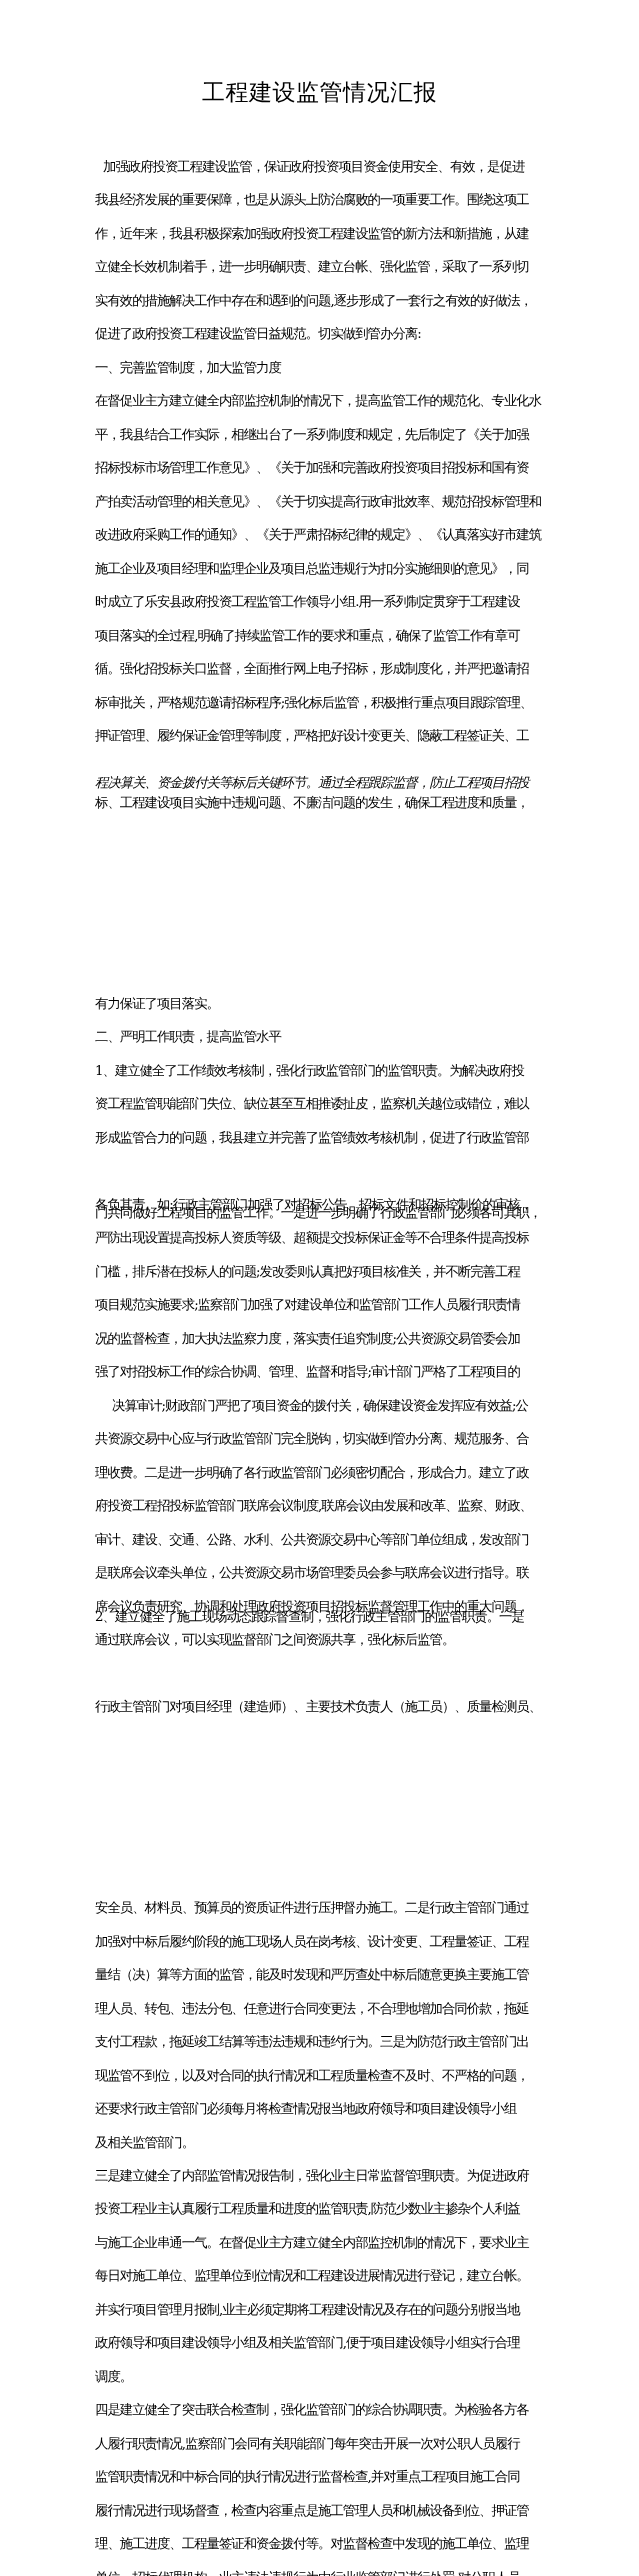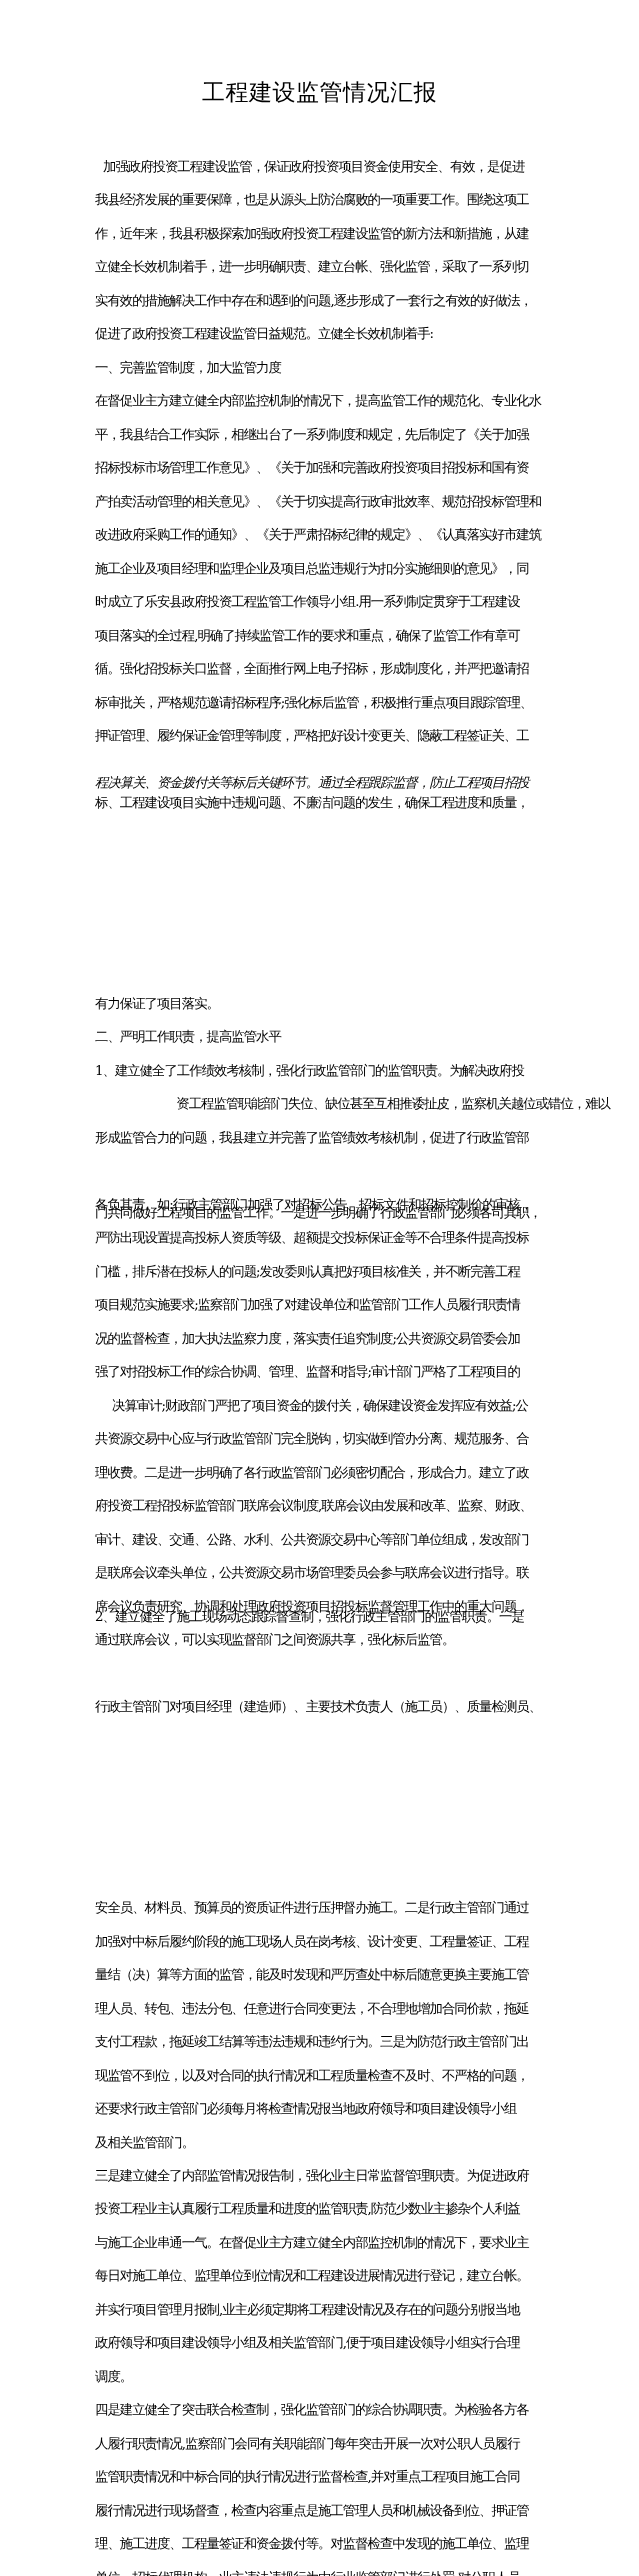--- a/index.html
+++ b/index.html
@@ -45,39 +45,39 @@
 <body>
 
 <div class="page">
   <h1 class="doc-title">工程建设监管情况汇报</h1>
   <div class="doc-body">
       <div class="line indent" style="top: 160px;">加强政府投资工程建设监管，保证政府投资项目资金使用安全、有效，是促进</div>
       <div class="line" style="top: 193px;">我县经济发展的重要保障，也是从源头上防治腐败的一项重要工作。围绕这项工</div>
       <div class="line" style="top: 227px;">作，近年来，我县积极探索加强政府投资工程建设监管的新方法和新措施，从建</div>
       <div class="line" style="top: 260px;">立健全长效机制着手，进一步明确职责、建立台帐、强化监管，采取了一系列切</div>
       <div class="line" style="top: 294px;">实有效的措施解决工作中存在和遇到的问题,逐步形成了一套行之有效的好做法，</div>
-      <div class="line" style="top: 327px;">促进了政府投资工程建设监管日益规范。立健全长效机制着手:</div>
+      <div class="line" style="top: 327px;">促进了政府投资工程建设监管日益规范。切实做到管办分离:</div>
       <div class="line" style="top: 361px;">一、完善监管制度，加大监管力度</div>
       <div class="line" style="top: 394px;">在督促业主方建立健全内部监控机制的情况下，提高监管工作的规范化、专业化水</div>
       <div class="line" style="top: 428px;">平，我县结合工作实际，相继出台了一系列制度和规定，先后制定了《关于加强</div>
       <div class="line" style="top: 461px;">招标投标市场管理工作意见》、《关于加强和完善政府投资项目招投标和国有资</div>
       <div class="line" style="top: 495px;">产拍卖活动管理的相关意见》、《关于切实提高行政审批效率、规范招投标管理和</div>
       <div class="line" style="top: 528px;">改进政府采购工作的通知》、《关于严肃招标纪律的规定》、《认真落实好市建筑</div>
       <div class="line" style="top: 562px;">施工企业及项目经理和监理企业及项目总监违规行为扣分实施细则的意见》，同</div>
       <div class="line" style="top: 595px;">时成立了乐安县政府投资工程监管工作领导小组.用一系列制定贯穿于工程建设</div>
       <div class="line" style="top: 629px;">项目落实的全过程,明确了持续监管工作的要求和重点，确保了监管工作有章可</div>
       <div class="line" style="top: 662px;">循。强化招投标关口监督，全面推行网上电子招标，形成制度化，并严把邀请招</div>
       <div class="line" style="top: 696px;">标审批关，严格规范邀请招标程序;强化标后监管，积极推行重点项目跟踪管理、</div>
       <div class="line" style="top: 729px;">押证管理、履约保证金管理等制度，严格把好设计变更关、隐蔽工程签证关、工</div>
       <div class="line" style="top: 776px; font-style: italic;">程决算关、资金拨付关等标后关键环节。通过全程跟踪监督，防止工程项目招投</div>
       <div class="line" style="top: 796px;">标、工程建设项目实施中违规问题、不廉洁问题的发生，确保工程进度和质量，</div>
       <div class="line" style="top: 997px;">有力保证了项目落实。</div>
       <div class="line" style="top: 1030px;">二、严明工作职责，提高监管水平</div>
       <div class="line" style="top: 1064px;">1、建立健全了工作绩效考核制，强化行政监管部门的监管职责。为解决政府投</div>
-      <div class="line" style="top: 1097px; text-align: right;">资工程监管职能部门失位、缺位甚至互相推诿扯皮，监察机关越位或错位，难以</div>
+      <div class="line" style="top: 1097px;">资工程监管职能部门失位、缺位甚至互相推诿扯皮，监察机关越位或错位，难以</div>
       <div class="line" style="top: 1131px;">形成监管合力的问题，我县建立并完善了监管绩效考核机制，促进了行政监管部</div>
       <div class="line" style="top: 1164px; margin-top: 42px;">门共同做好工程项目的监管工作。一是进一步明确了行政监管部门必须各司其职，</div>
       <div class="line" style="top: 1198px;">各负其责。如:行政主管部门加强了对招标公告、招标文件和招标控制价的审核，</div>
       <div class="line" style="top: 1231px;">严防出现设置提高投标人资质等级、超额提交投标保证金等不合理条件提高投标</div>
       <div class="line" style="top: 1265px;">门槛，排斥潜在投标人的问题;发改委则认真把好项目核准关，并不断完善工程</div>
       <div class="line" style="top: 1298px;">项目规范实施要求;监察部门加强了对建设单位和监管部门工作人员履行职责情</div>
       <div class="line" style="top: 1332px;">况的监督检查，加大执法监察力度，落实责任追究制度;公共资源交易管委会加</div>
       <div class="line" style="top: 1365px;">强了对招投标工作的综合协调、管理、监督和指导;审计部门严格了工程项目的</div>
       <div class="line" style="top: 1399px; margin-left: 17px;">决算审计;财政部门严把了项目资金的拨付关，确保建设资金发挥应有效益;公</div>
       <div class="line" style="top: 1432px;">共资源交易中心应与行政监管部门完全脱钩，切实做到管办分离、规范服务、合</div>

